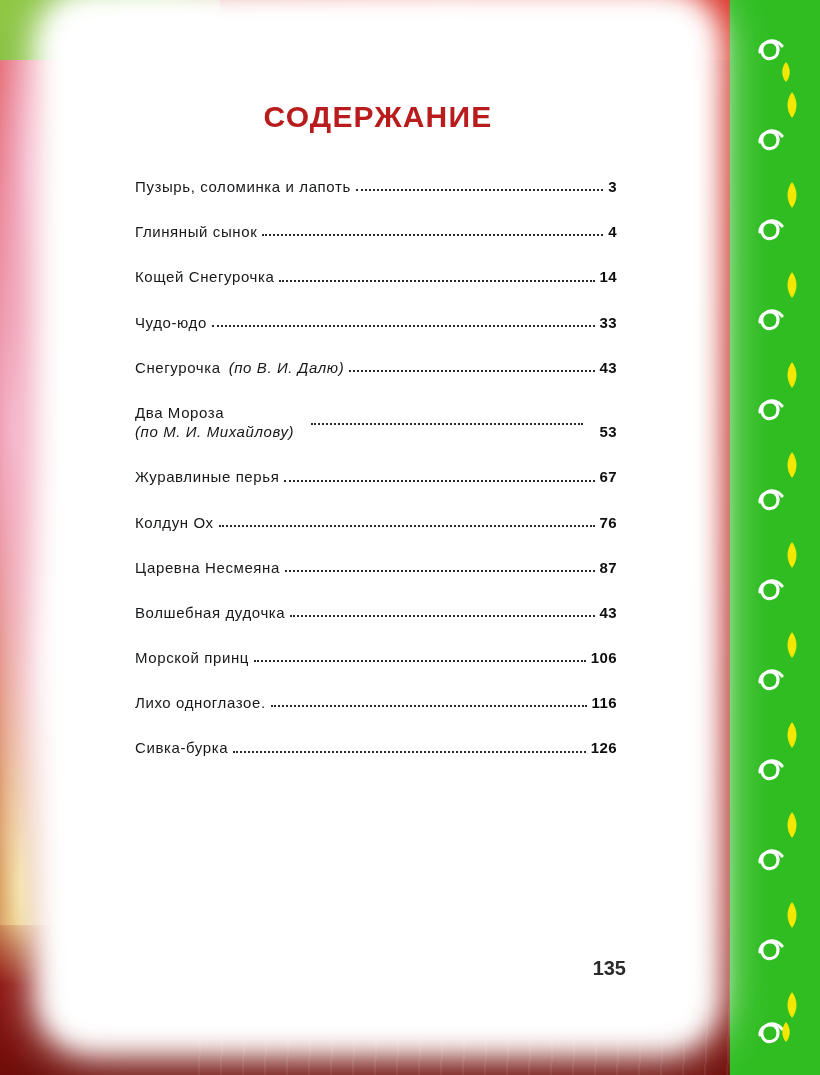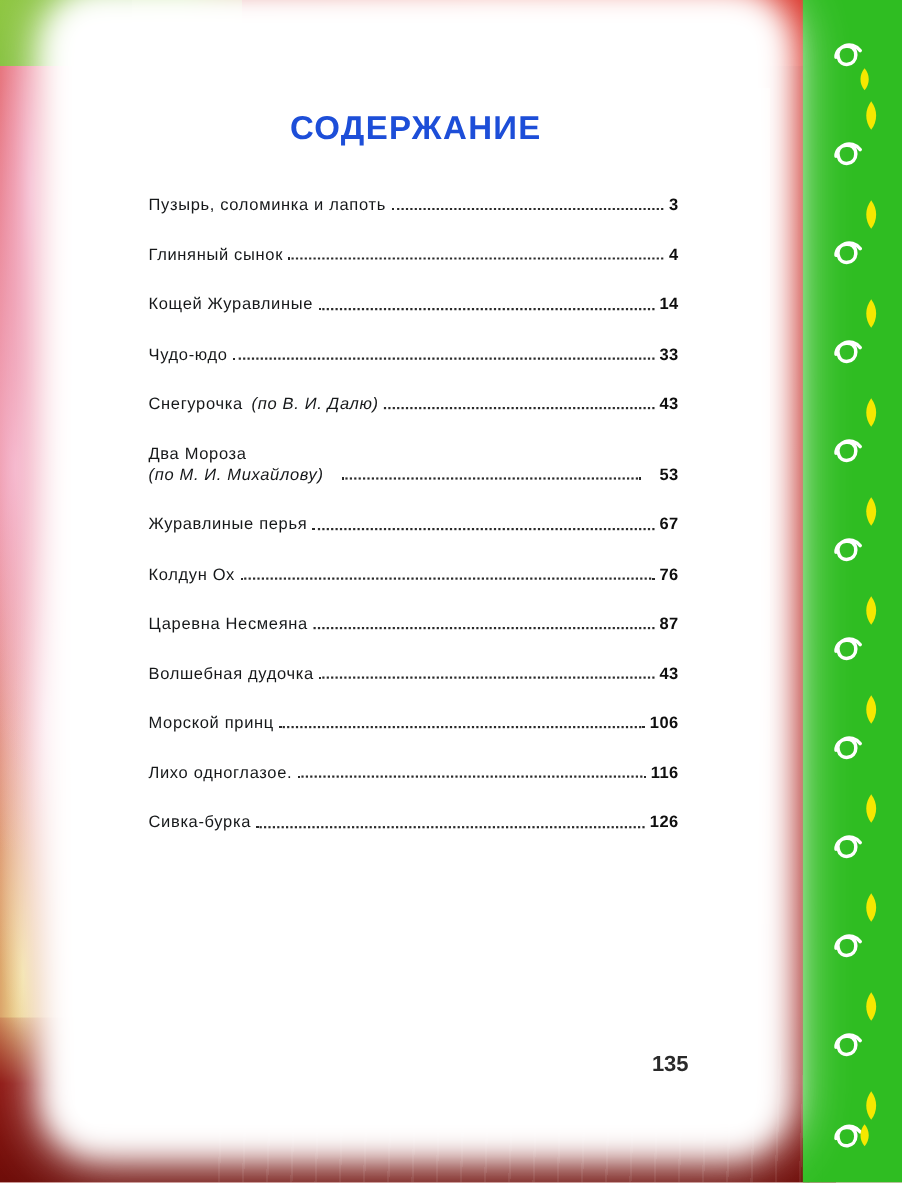--- a/index.html
+++ b/index.html
@@ -127,21 +127,21 @@
 
   .toc-title {
     position: absolute;
     top: 78px;
     left: 0;
     width: 620px;
     text-align: center;
     font-size: 30px;
     font-weight: bold;
     letter-spacing: 1.2px;
-    color: #1d4ed8;
+    color: #b91c1c;
   }
 
   .toc-list {
     position: absolute;
     top: 155px;
     left: 67px;
     width: 482px;
   }
 
   .toc-entry {
@@ -172,21 +172,20 @@
   
   .toc-entry.two-line {
     display: block;
     margin-bottom: 26px;
   }
   .toc-entry.two-line .line1 {
     letter-spacing: 0.6px;
   }
   .toc-entry.two-line .line2 {
     display: flex;
-    align-items: flex-end;
     gap: 12px;
   }
   .toc-entry.two-line .line2 .label {
     font-style: italic;
   }
 
   .folio {
     position: absolute;
     right: 62px;
     top: 935px;
@@ -264,21 +263,21 @@
         <span class="page-num">3</span>
       </div>
 
       <div class="toc-entry">
         <span class="label">Глиняный  сынок</span>
         <span class="dots"></span>
         <span class="page-num">4</span>
       </div>
 
       <div class="toc-entry">
-        <span class="label">Кощей  Журавлиные</span>
+        <span class="label">Кощей  Снегурочка</span>
         <span class="dots"></span>
         <span class="page-num">14</span>
       </div>
 
       <div class="toc-entry">
         <span class="label">Чудо-юдо</span>
         <span class="dots"></span>
         <span class="page-num">33</span>
       </div>
 

